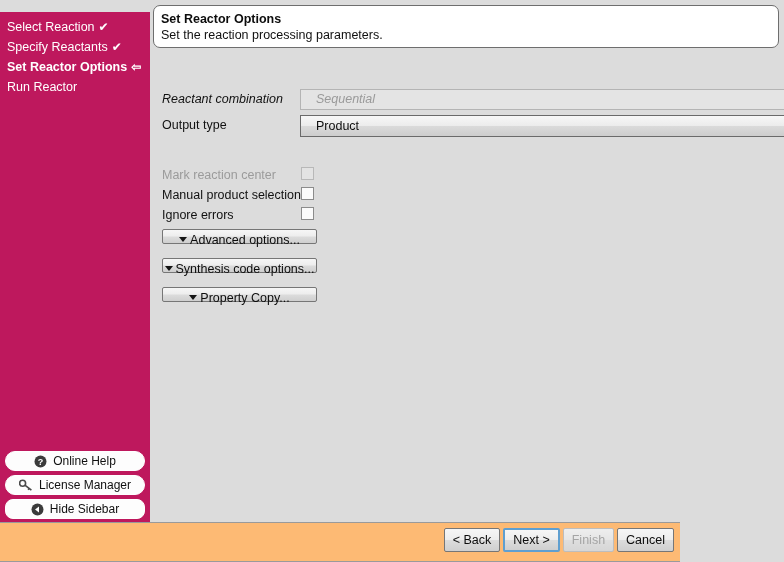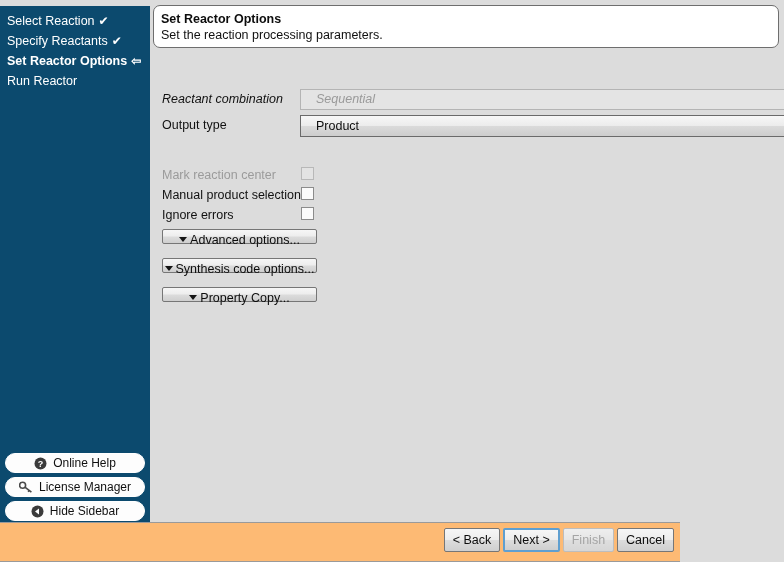--- a/index.html
+++ b/index.html
@@ -13,23 +13,23 @@
   }
   #app {
     position: relative;
     width: 784px; height: 562px;
     background: #dcdcdc;
   }
 
   
   #sidebar {
     position: absolute;
-    left: 0; top: 6px;
+    left: 0; top: 12px;
     width: 150px; height: 520px;
-    background: #0c4a6e;
+    background: #be185d;
   }
   .wiz-step {
     position: absolute;
     left: 7px;
     width: 140px;
     height: 20px;
     line-height: 20px;
     color: #ffffff;
     font-size: 12.5px;
     white-space: nowrap;
@@ -56,21 +56,21 @@
     height: 20px;
     margin-bottom: 4px;
     background: #fdfdfd;
     border: 1px solid #ffffff;
     border-radius: 10px;
     font-size: 12px;
     color: #101010;
     cursor: pointer;
     white-space: nowrap;
   }
-  .pill:last-child { margin-bottom: 2px; }
+  .pill:last-child { margin-bottom: 10px; border-radius: 8px; }
   .pill-ico { display: inline-flex; align-items: center; line-height: 0; }
 
   
   #main {
     position: absolute;
     left: 150px; top: 0;
     width: 634px; height: 522px;
     background: #dcdcdc;
   }
   #header-box {

